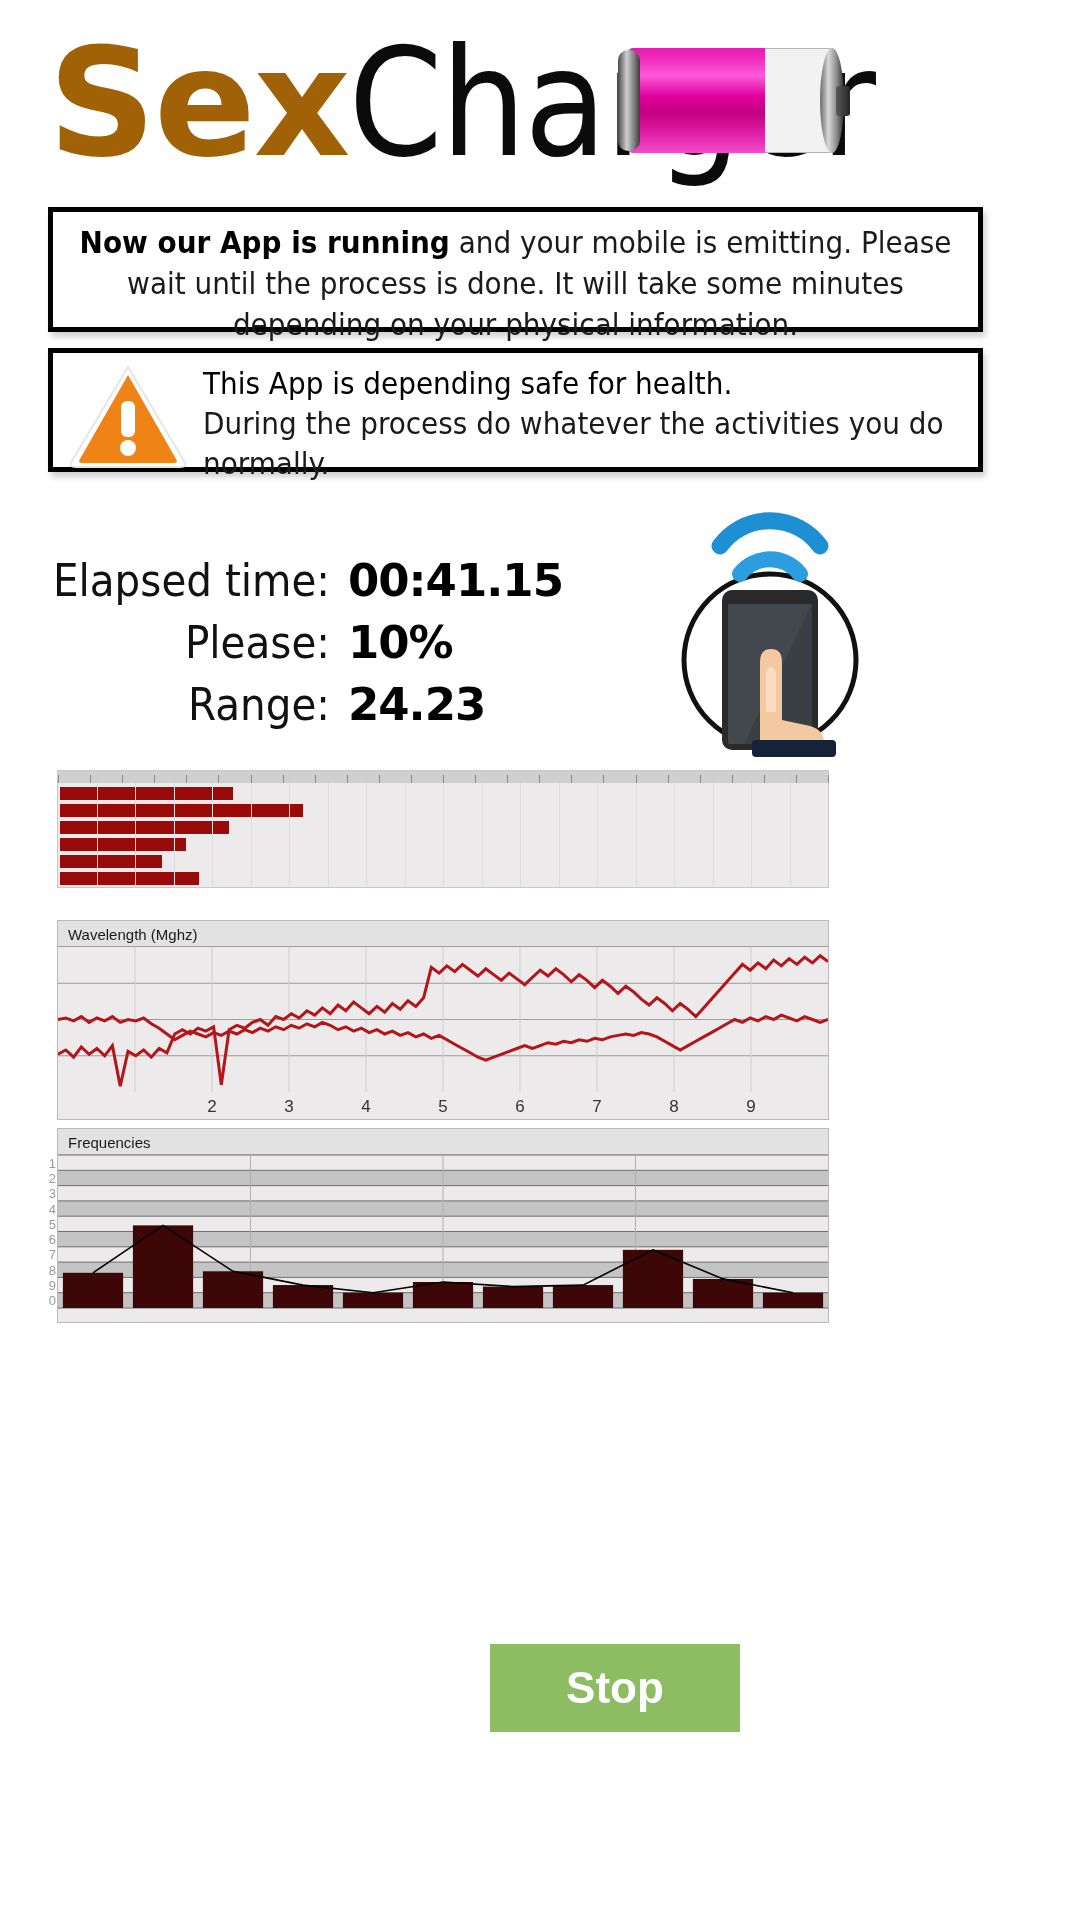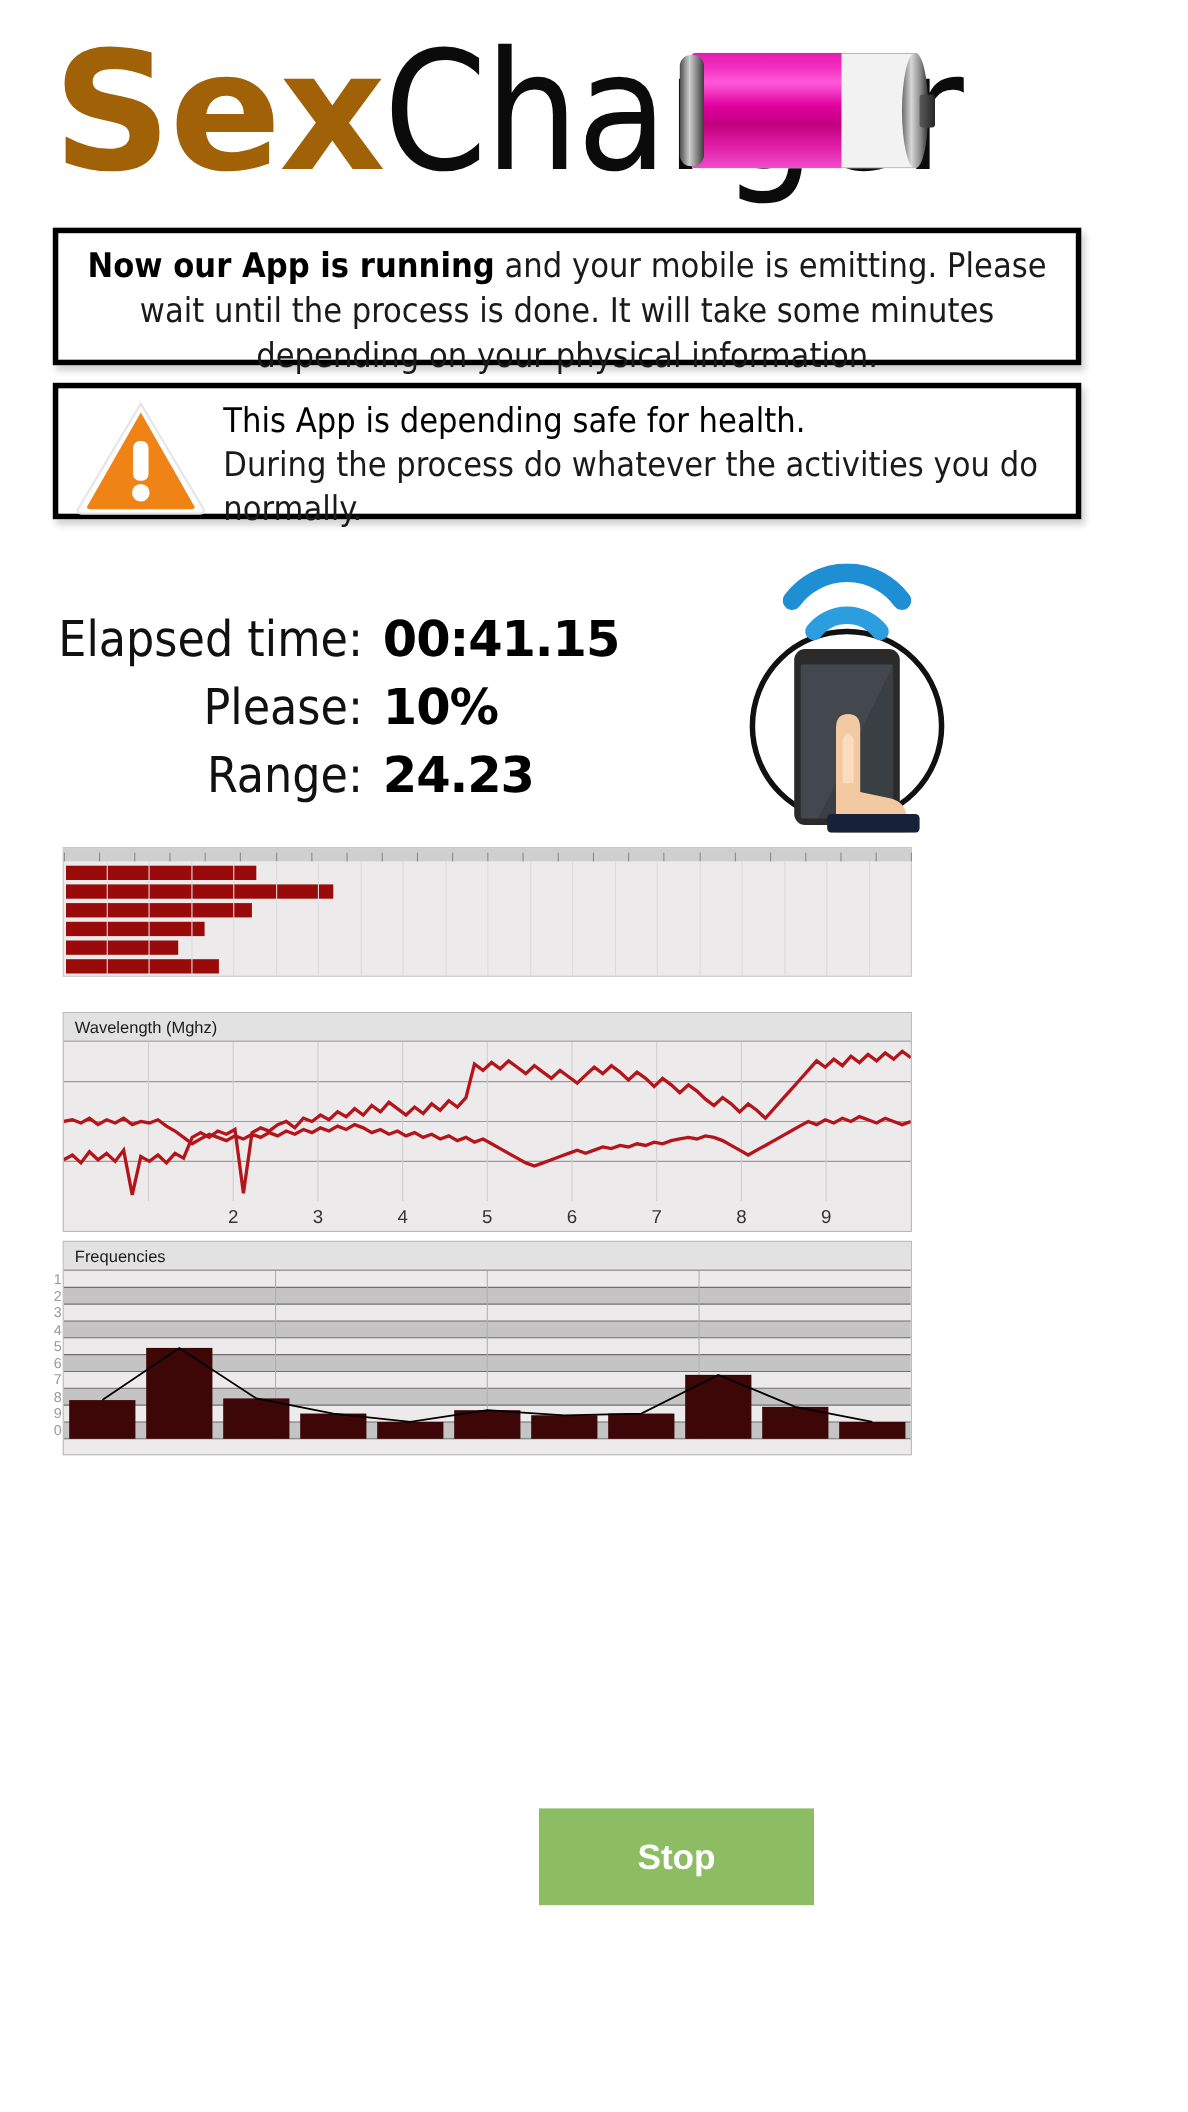--- a/index.html
+++ b/index.html
@@ -153,21 +153,21 @@
     position:absolute; right:0; font-size:13px; color:#9a9a9a;
     font-family:"Liberation Sans", sans-serif; transform:translateY(-50%);
   }
 
   
   #stop-button{
     position:absolute; left:490px; top:1644px; width:250px; height:88px;
     background:#8dbd63; border:0; cursor:pointer;
     display:flex; align-items:center; justify-content:center;
     font-family:"Liberation Sans", sans-serif;
-    font-size:32px; font-weight:bold; color:#ffffff;
+    font-size:44px; font-weight:bold; color:#ffffff;
   }
   svg{ display:block; }
 </style>
 </head>
 <body>
 
 <div id="page">
 
   <div class="logo-row">
     <div class="logo-text">

